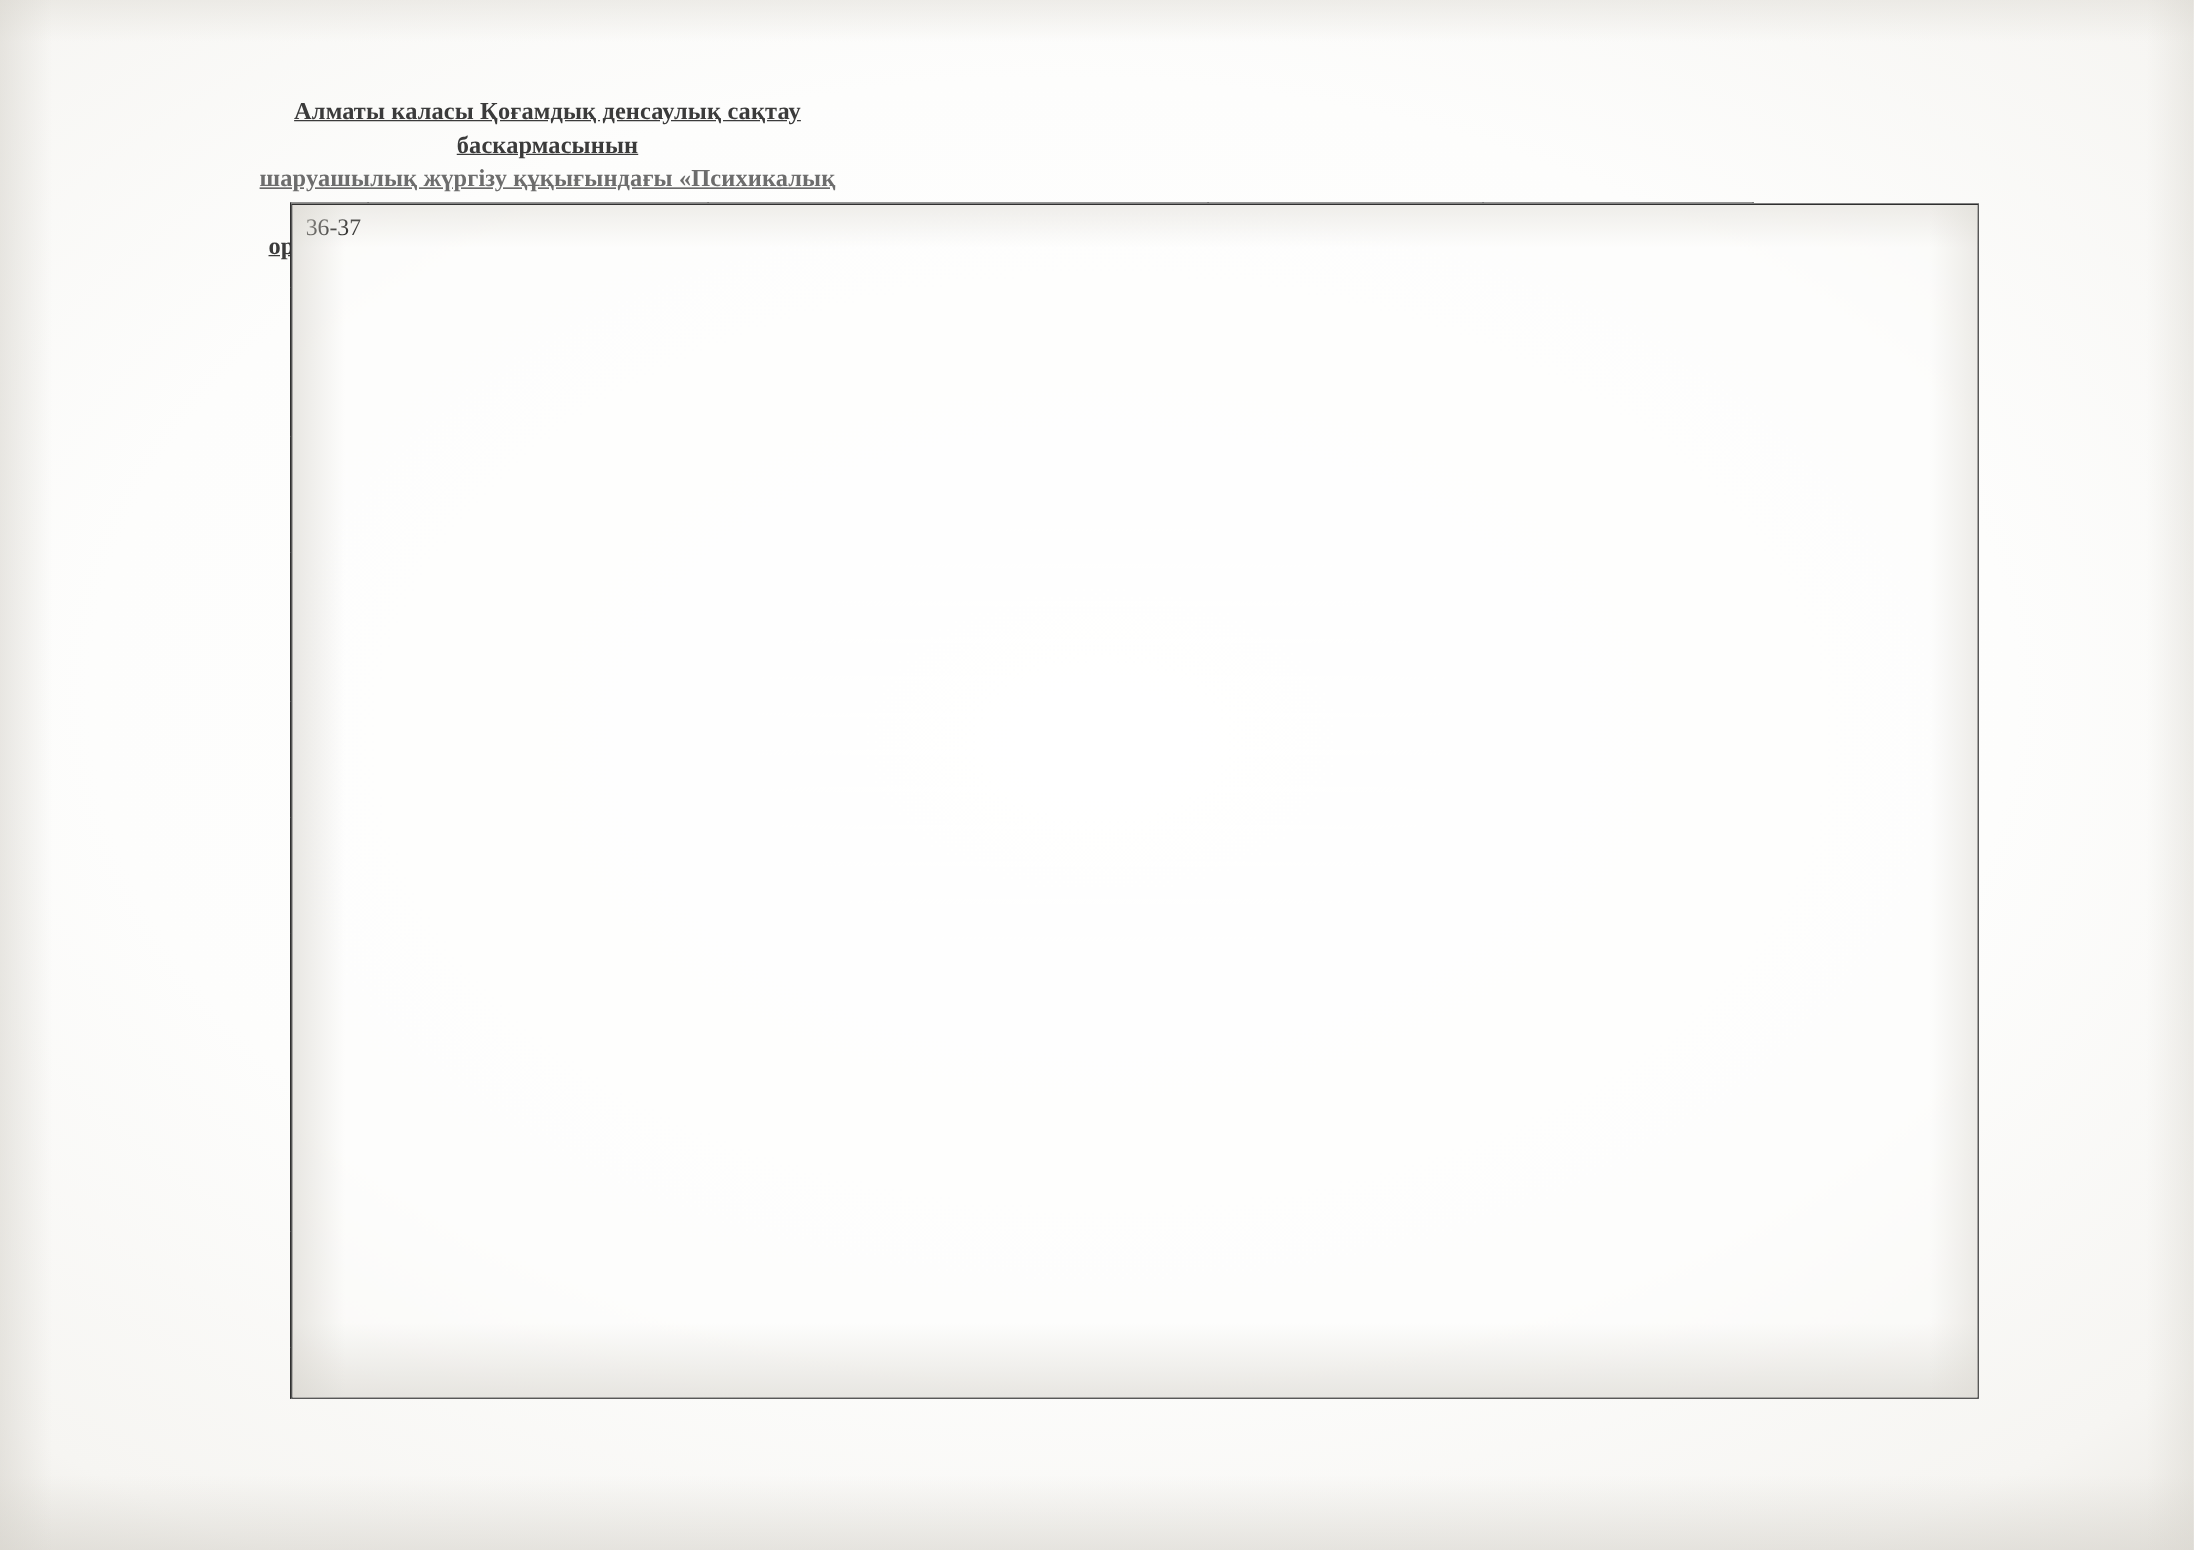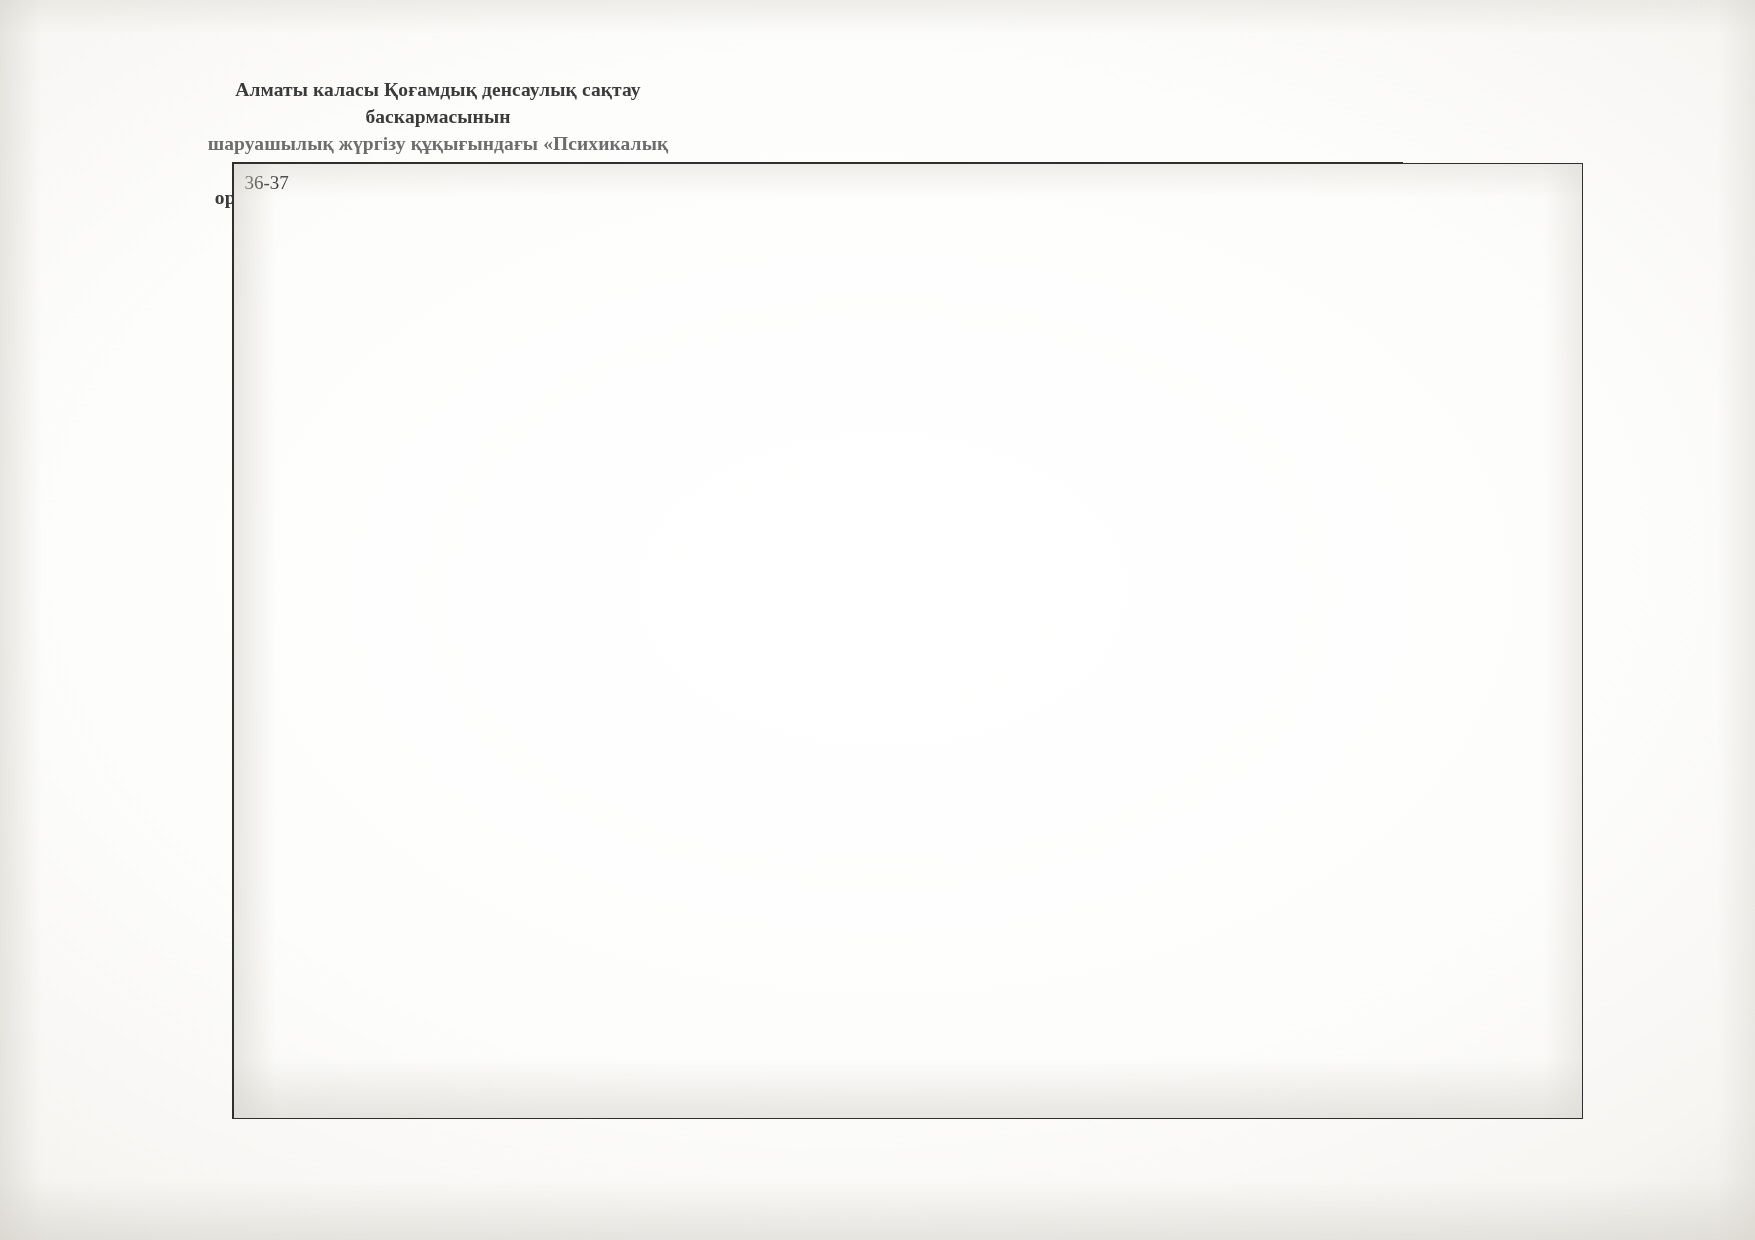--- a/index.html
+++ b/index.html
@@ -48,20 +48,21 @@
     left: 0;
     width: 100%;
     height: 90px;
   }
   .hdr-block {
     position: absolute;
     font-weight: bold;
     font-size: 19.5px;
     line-height: 27px;
     letter-spacing: .1px;
+    text-decoration: underline;
   }
   .hdr-left {
     left: 178px;
     top: 6px;
     width: 520px;
     text-align: center;
     color: #3b3b3b;
   }
   .hdr-right {
     left: 955px;

